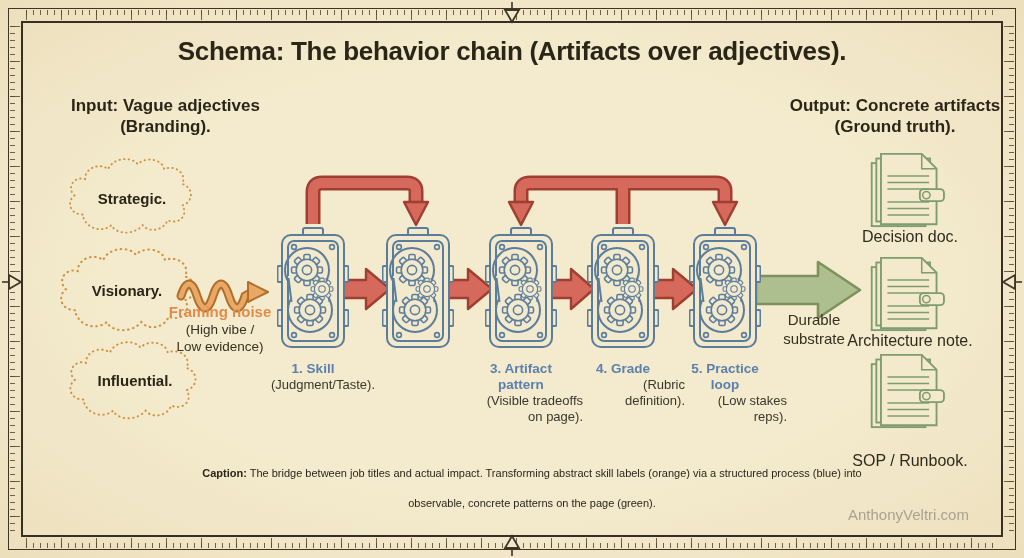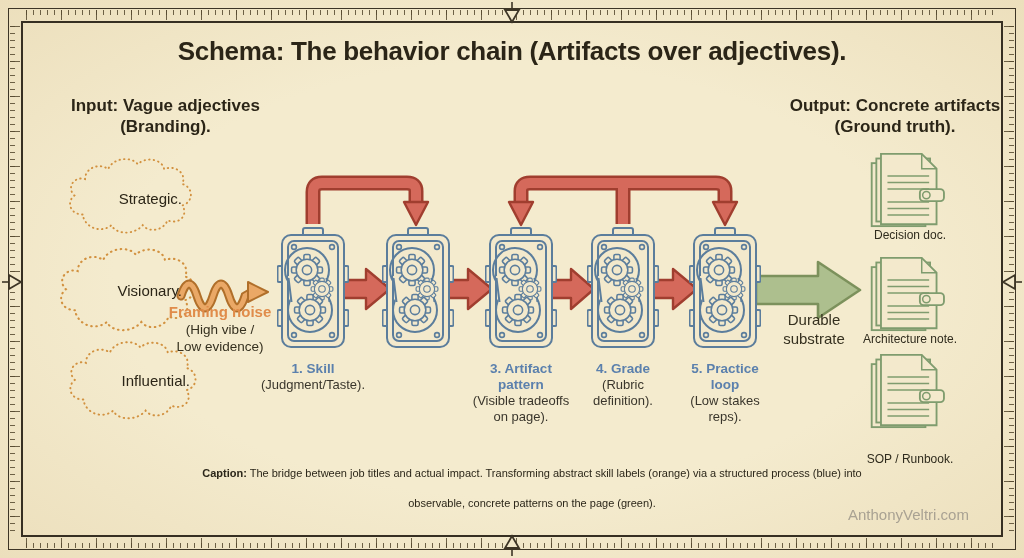--- a/index.html
+++ b/index.html
@@ -36,28 +36,28 @@
   .doc-line{stroke:#7f9c6e;fill:#f3e9cc;stroke-width:2;}
   .doc-thin{stroke:#7f9c6e;fill:none;stroke-width:1.6;}
   .sq-dark{stroke:#b06f2a;fill:none;stroke-width:9;stroke-linecap:round;}
   .sq-light{stroke:#eaa866;fill:none;stroke-width:5;stroke-linecap:round;}
   .sq-head{fill:#eaa866;stroke:#b06f2a;stroke-width:2;stroke-linejoin:round;}
   
   .txt{position:absolute;text-align:center;}
   .pre{white-space:pre-line;}
   .title{left:0;right:0;top:36px;font-size:26px;font-weight:bold;letter-spacing:-.3px;color:#2b2517;}
   .colhead{top:95px;font-size:17px;font-weight:bold;line-height:21px;color:#2b2517;}
-  .cloudlab{font-size:15px;font-weight:normal;color:#2b2517;text-align:right;}
+  .cloudlab{font-size:15px;font-weight:bold;color:#2b2517;}
   .signal-main{left:160px;top:303px;width:120px;font-size:15px;font-weight:bold;color:#e08c4a;}
   .signal-sub{left:155px;top:321px;width:130px;font-size:13.5px;line-height:17px;color:#35301f;}
   .mlabel{top:361px;width:124px;font-size:13.5px;line-height:16px;}
   .mtitle{font-weight:bold;color:#5b80ad;}
-  .msub{color:#3a362c;font-size:13px;}
+  .msub{color:#3a362c;font-size:13px;text-align:right;}
   .durable{left:764px;top:310px;width:100px;font-size:15px;line-height:19px;color:#35301f;}
-  .doclab{width:190px;font-size:12px;color:#2f2b1d;}
+  .doclab{width:190px;font-size:16px;color:#2f2b1d;}
   .caption{left:50%;transform:translateX(-50%);top:458px;width:690px;font-size:11px;line-height:30px;color:#2b2619;margin-left:20px;}
   .watermark{left:848px;top:506px;width:148px;text-align:left;font-size:15px;color:#a9a293;}
 </style>
 </head>
 <body>
 
 <div class="canvas">
 
   <svg class="art" viewBox="0 0 1024 558" aria-hidden="true">
     <defs>

